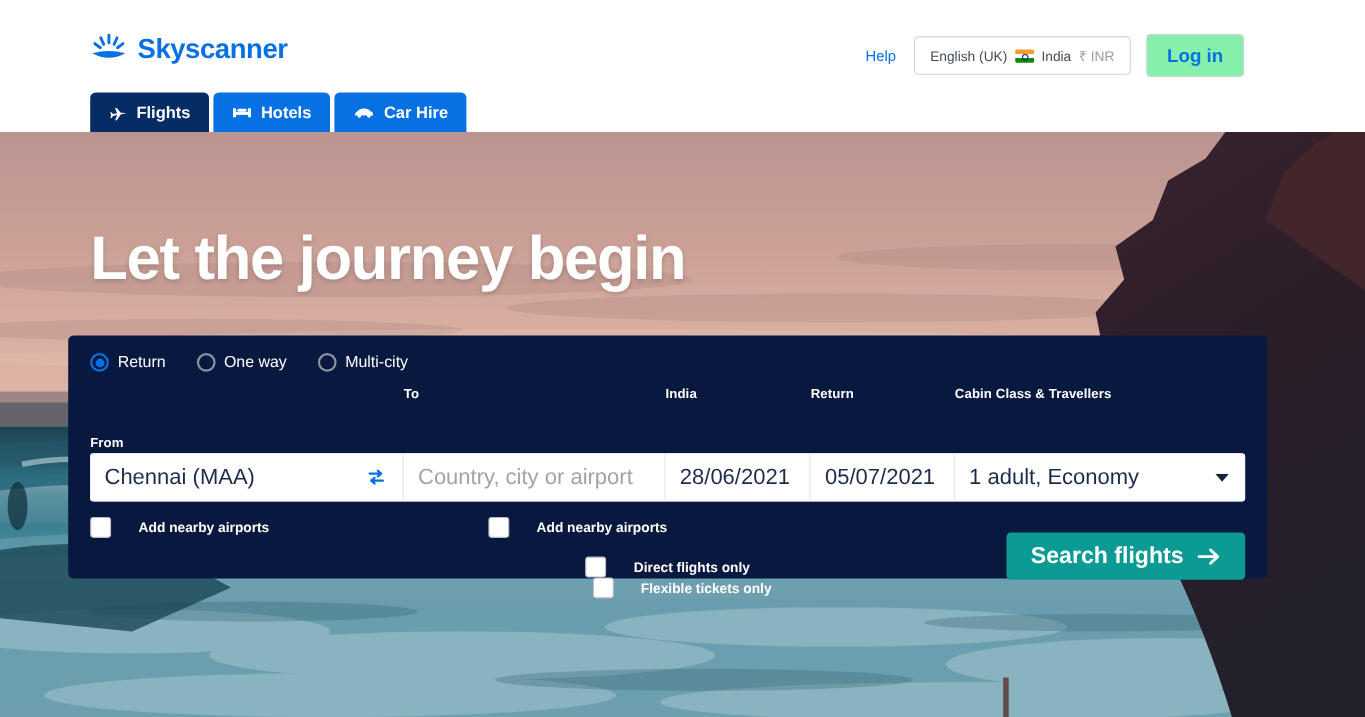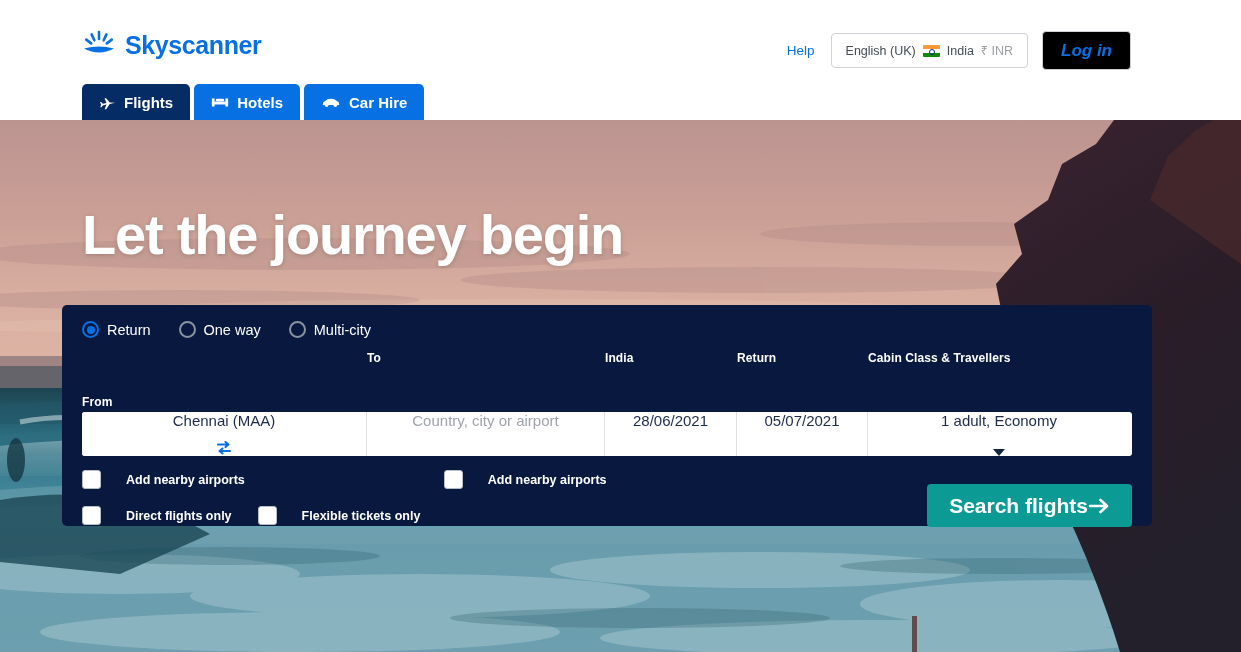--- a/index.html
+++ b/index.html
@@ -45,25 +45,24 @@
     position: relative; flex: 0 0 auto;
   }
   .flag::after {
     content: ""; position: absolute; left: 50%; top: 50%;
     width: 4px; height: 4px; margin: -2px 0 0 -2px;
     border: 1px solid #0a2a8a; border-radius: 50%;
   }
   .locale-country { font-size: 12.5px; color: #444c55; }
   .locale-cur { font-size: 12.5px; color: #9b9fa3; }
   .login-btn {
-    border: 1px solid #ced2d6; border-radius: 4px; background: #000000;
+    border: 1px solid #ced2d6; border-radius: 4px; background: #86efac;
     color: #0770e3; font-size: 17px; font-weight: bold;
     padding: 0 18px; height: 39px; line-height: 37px; cursor: pointer;
     font-family: "Liberation Sans", sans-serif;
-    font-style: italic;
   }
 
   
   .tabs {
     position: absolute; left: 82px; bottom: 0;
     display: flex; align-items: flex-end; gap: 4px;
   }
   .tab {
     display: flex; align-items: center; gap: 8px;
     height: 36px; padding: 0 17px; border-radius: 5px 5px 0 0;
@@ -117,21 +116,21 @@
   .w-ret  { width: 131px; }
   .w-cab  { width: 262px; }
 
   .inputs-row {
     display: flex; height: 44px; background: #fff; border-radius: 3px;
     overflow: hidden;
   }
   .cell {
     display: flex; align-items: center; height: 44px;
     border-right: 1px solid #dddfe3; padding: 0 13px;
-    font-size: 15px; color: #1c2b4a; background: #fff; flex-direction: column;
+    font-size: 20px; color: #1c2b4a; background: #fff;
   }
   .cell:last-child { border-right: none; }
   .cell-from { width: 285px; justify-content: space-between; }
   .cell-to   { width: 238px; }
   .cell-dep  { width: 132px; }
   .cell-ret  { width: 131px; }
   .cell-cab  { width: 262px; justify-content: space-between; }
   .ph { color: #9fa4ab; }
   .swap-btn {
     background: none; border: none; cursor: pointer; padding: 0 2px;
@@ -139,36 +138,36 @@
   }
   .caret {
     width: 0; height: 0; border-left: 6px solid transparent;
     border-right: 6px solid transparent; border-top: 7px solid #15243d;
   }
 
   .opts {
     margin-top: 14px; position: relative; height: 78px;
   }
   .opt-row { display: flex; align-items: center; }
-  .opt-row.r2 { margin-top: 17px; }
+  .opt-row.r2 { margin-top: 17px; flex-direction: column; }
   .chk-opt { display: flex; align-items: center; gap: 25px; cursor: pointer; }
   .chk {
     width: 19px; height: 19px; border-radius: 3px;
     background: #fff; border: 1px solid #b9bec6; flex: 0 0 auto;
   }
   .chk-label { color: #fff; font-size: 12.5px; font-weight: bold; }
   .gap-to { margin-left: 199px; }
   .gap-flex { margin-left: 26px; }
 
   .search-btn {
     position: absolute; right: 0; top: 14px;
     background: #0c9b94; border: none; border-radius: 4px;
     color: #fff; font-size: 21px; font-weight: bold;
     height: 43px; padding: 0 22px; cursor: pointer;
-    display: flex; align-items: center; gap: 0;
+    display: flex; align-items: center; gap: 12px;
     font-family: "Liberation Sans", sans-serif;
   }
 </style>
 </head>
 <body>
 
 <div id="root">
 
   <div class="hero">
     <svg class="hero-img" viewBox="0 0 1241 548" preserveAspectRatio="none">

